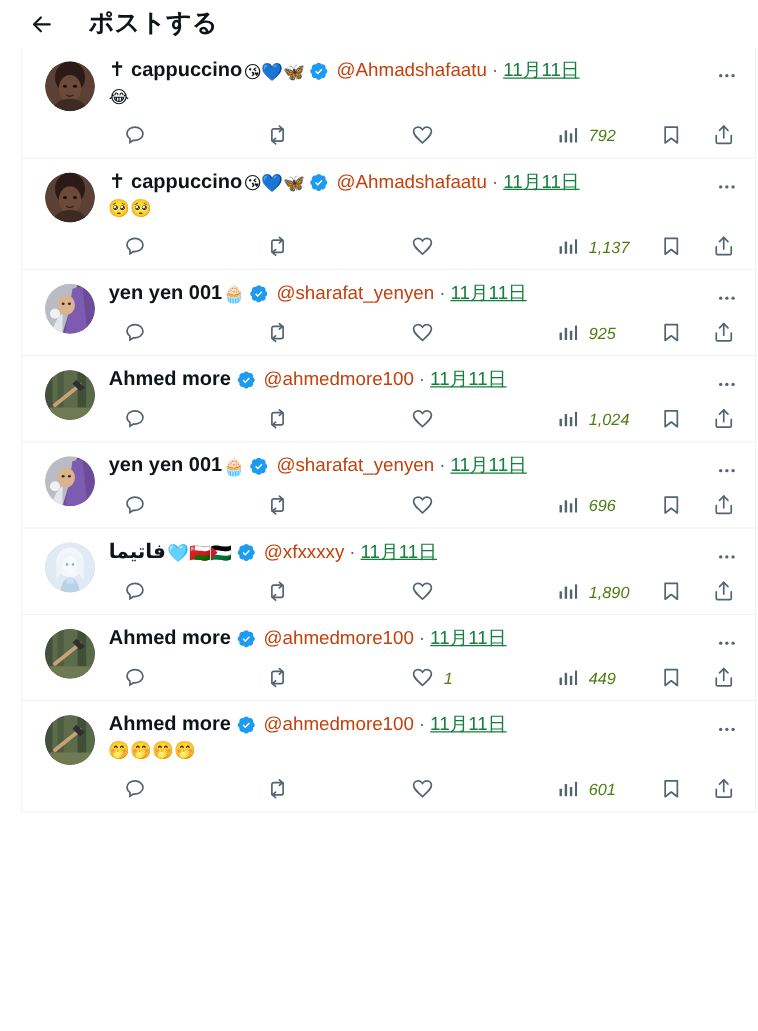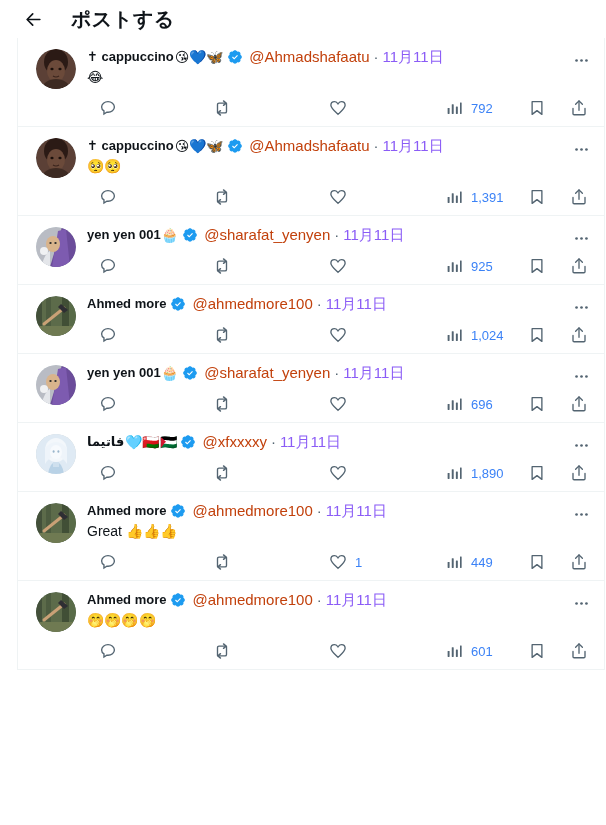--- a/index.html
+++ b/index.html
@@ -83,21 +83,21 @@
 
   .post-head {
     display: flex;
     align-items: center;
     flex-wrap: nowrap;
     line-height: 20px;
     height: 21px;
     white-space: nowrap;
   }
   .display-name {
-    font-size: 13px;
+    font-size: 16px;
     font-weight: bold;
     color: #0f1419;
   }
   .name-emoji {
     font-size: 14px;
     margin-left: 1px;
     letter-spacing: 0px;
   }
   .verified {
     display: inline-flex;
@@ -110,21 +110,22 @@
     color: #c2410c;
     margin-left: 4px;
   }
   .sep {
     font-size: 15px;
     color: #536471;
     margin: 0 4px;
   }
   .timestamp {
     font-size: 15px;
-    color: #8b5cf6;
+    color: #15803d;
+    text-decoration: underline;
   }
   .more-btn {
     position: absolute;
     right: 10px;
     top: 9px;
     width: 26px;
     height: 26px;
     display: flex;
     align-items: center;
     justify-content: center;
@@ -154,23 +155,24 @@
   .act {
     display: flex;
     align-items: center;
     color: #536471;
     cursor: pointer;
     height: 28px;
   }
   .act svg { display: block; }
   .act .cnt {
     font-size: 13px;
-    color: #3b82f6;
+    color: #4d7c0f;
     margin-left: 8px;
     line-height: 1;
+    font-style: italic;
   }
   .act-reply   { position: absolute; left: 12px; }
   .act-repost  { position: absolute; left: 126px; }
   .act-like    { position: absolute; left: 242px; }
   .act-views   { position: absolute; left: 358px; }
   .act-bookmark{ position: absolute; right: 46px; }
   .act-share   { position: absolute; right: 4px; }
 </style>
 </head>
 <body>
@@ -357,21 +359,21 @@
           </div>
           <div class="act act-views">
             <span>
                 <svg width="18" height="18" viewBox="0 0 24 24" fill="currentColor">
                   <rect x="3.5" y="12" width="2.6" height="8" rx="0.6"></rect>
                   <rect x="9" y="7" width="2.6" height="13" rx="0.6"></rect>
                   <rect x="14.5" y="10" width="2.6" height="10" rx="0.6"></rect>
                   <rect x="20" y="4.5" width="2.2" height="15.5" rx="0.6"></rect>
                 </svg>
               </span>
-            <span class="cnt">1,391</span>
+            <span class="cnt">1,137</span>
           </div>
           <div class="act act-bookmark">
             <span>
                 <svg width="18" height="18" viewBox="0 0 24 24" fill="none" stroke="currentColor" stroke-width="1.8" stroke-linejoin="round">
                   <path d="M5.5 3.5h13v17l-6.5-5-6.5 5z"></path>
                 </svg>
               </span>
           </div>
           <div class="act act-share">
             <span>
@@ -830,21 +832,20 @@
           <span class="verified">
             <svg width="16" height="16" viewBox="0 0 24 24">
                 <path fill="#1d9bf0" d="M22.25 12c0-1.43-.88-2.67-2.19-3.34.46-1.39.2-2.9-.81-3.91s-2.52-1.27-3.91-.81C14.67 2.63 13.43 1.75 12 1.75s-2.67.88-3.34 2.19c-1.39-.46-2.9-.2-3.91.81s-1.27 2.52-.81 3.91C2.63 9.33 1.75 10.57 1.75 12s.88 2.67 2.19 3.34c-.46 1.39-.2 2.9.81 3.91s2.52 1.27 3.91.81c.67 1.31 1.91 2.19 3.34 2.19s2.67-.88 3.34-2.19c1.39.46 2.9.2 3.91-.81s1.27-2.52.81-3.91c1.31-.67 2.19-1.91 2.19-3.34z"></path>
                 <path fill="#fff" d="M10.8 15.9l-3.2-3.2 1.27-1.27 1.93 1.93 4.33-4.33 1.27 1.27z"></path>
               </svg>
           </span>
           <span class="handle">@ahmedmore100</span>
           <span class="sep">·</span>
           <span class="timestamp">11月11日</span>
         </div>
-        <div class="post-text">Great 👍👍👍</div>
         <div class="actions">
           <div class="act act-reply">
             <span>
                 <svg width="18" height="18" viewBox="0 0 24 24" fill="none" stroke="currentColor" stroke-width="1.8">
                   <path d="M12 3.5c-4.7 0-8.5 3.1-8.5 7 0 2.2 1.2 4.1 3.1 5.4v4.1l3.8-2.4c.5.1 1.1.1 1.6.1 4.7 0 8.5-3.1 8.5-7s-3.8-7.2-8.5-7.2z"></path>
                 </svg>
               </span>
             <span class="cnt"></span>
           </div>
           <div class="act act-repost">

